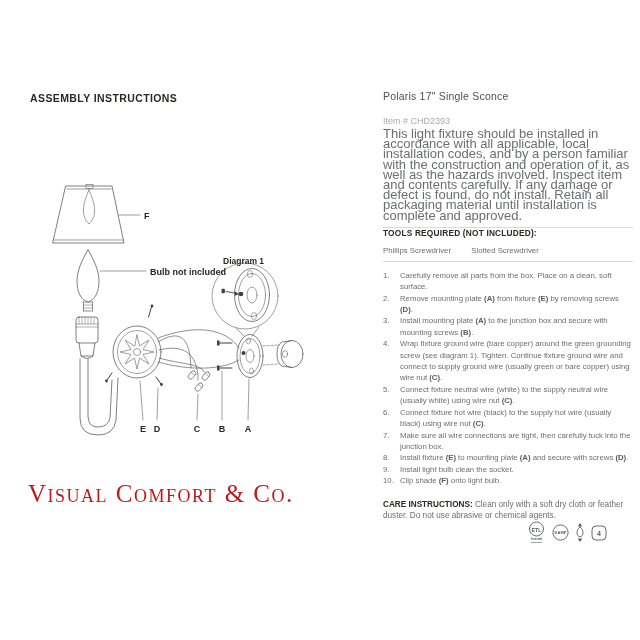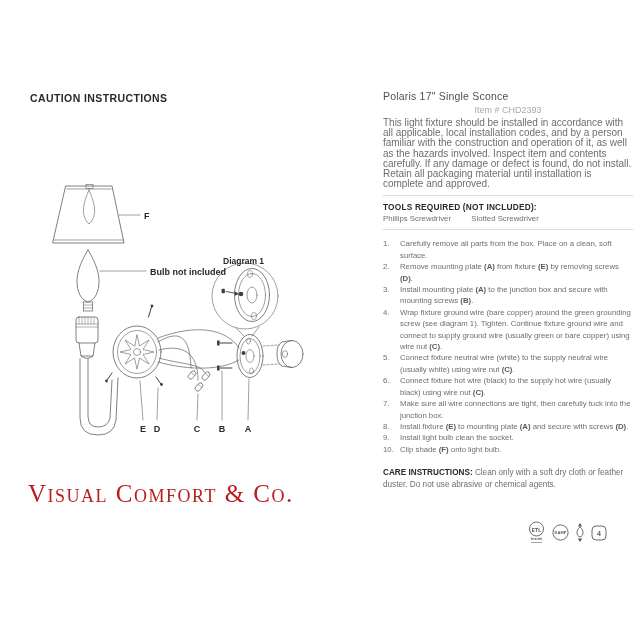--- a/index.html
+++ b/index.html
@@ -15,44 +15,44 @@
   }
   .diagram-wrap{position:absolute;left:20px;top:178px;width:340px;height:276px;}
   .logo{
     position:absolute;left:28px;top:480px;
     font-family:"Liberation Serif", serif;font-variant:small-caps;
     font-size:25px;color:#b91c1c;letter-spacing:1.5px;white-space:nowrap;
   }
   
   .right-col{position:absolute;left:383px;top:90px;width:250px;color:#6d6e71;}
   .product-name{font-size:10.5px;color:#505052;letter-spacing:.2px;line-height:13px;}
-  .product-item{font-size:9px;color:#a8aaad;line-height:11px;margin-top:2px;text-align:center;}
+  .product-item{font-size:9px;color:#a8aaad;line-height:11px;margin-top:13px;}
   .sec-label{font-size:8.3px;font-weight:bold;color:#2b2926;letter-spacing:.2px;line-height:10px;}
   .notice-label{margin-top:13px;}
-  .notice-body{font-size:10px;line-height:10.2px;margin-top:2px;letter-spacing:-.02px;}
+  .notice-body{font-size:13px;line-height:10.2px;margin-top:2px;letter-spacing:-.02px;}
   .divider{border-top:1px solid #d9dadb;margin-top:6px;}
-  .tools-label{margin-top:6px;}
-  .tools-row{margin-top:2px;font-size:7.8px;}
+  .tools-label{}
+  .tools-row{margin-top:8px;font-size:7.8px;}
   .tools-row span{margin-right:18px;}
   .steps{margin-top:8px;}
   .step-row{display:flex;font-size:7.8px;line-height:11.4px;letter-spacing:-.02px;}
   .step-num{width:17px;flex:0 0 17px;}
   .step-text{flex:1;}
   .step-text b{color:#5a5b5e;}
   .care{margin-top:12px;font-size:8.2px;line-height:11.4px;}
   .care b{color:#2b2926;}
   
   .certs{position:absolute;left:527px;top:521px;display:flex;align-items:center;gap:6px;}
   .certs svg{display:block;}
   .cert-txt{font-family:"Liberation Sans",sans-serif;font-weight:bold;fill:#5a5b5e;}
 </style>
 </head>
 <body>
 
-<div class="assembly-heading">CAUTION INSTRUCTIONS</div>
+<div class="assembly-heading">ASSEMBLY INSTRUCTIONS</div>
 
 <div class="diagram-wrap">
   <svg width="340" height="276" viewBox="0 0 340 276">
     <g fill="none" stroke="#606063" stroke-width="0.8" stroke-linecap="round">
 
       <g>
         <path d="M46,8 L92,8 L104,65 L33,65 Z"></path>
         <path d="M46.7,11 L91.3,11" stroke-width="0.6"></path>
         <path d="M33.7,62 L103.3,62" stroke-width="0.6"></path>
         <rect x="66" y="6.5" width="7" height="4" stroke-width="0.6"></rect>

